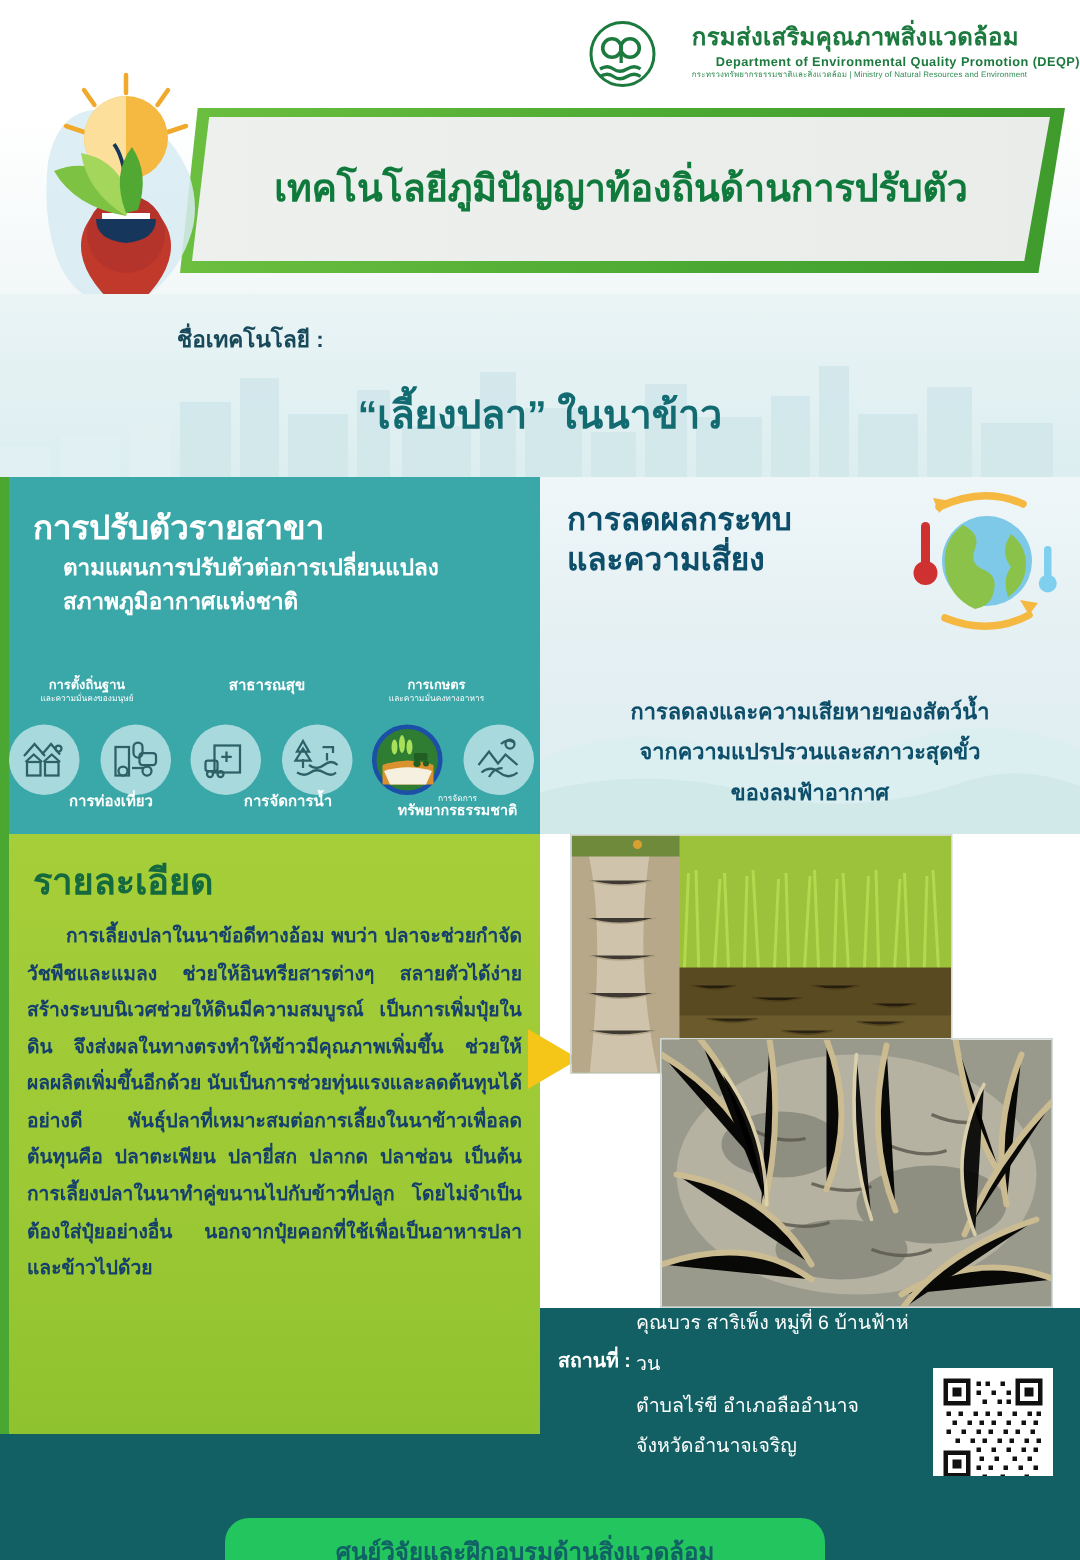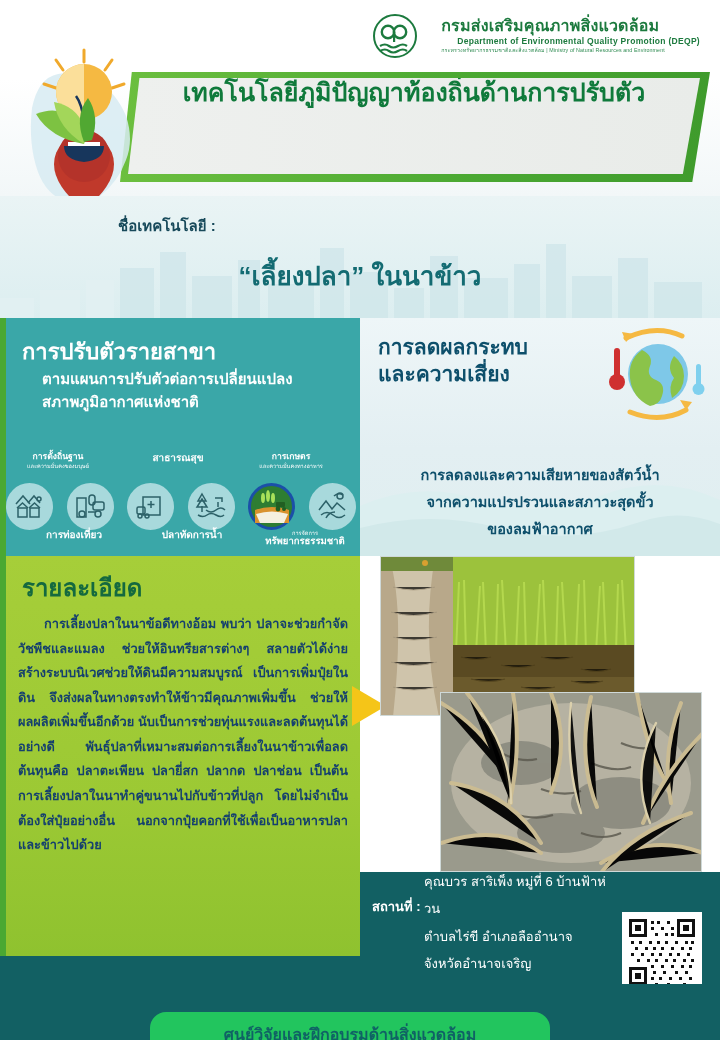--- a/index.html
+++ b/index.html
@@ -6,37 +6,37 @@
   html, body {
     width: 720px; height: 1040px;
     font-family: "Liberation Sans", "DejaVu Sans", sans-serif;
     background: #ffffff; overflow: hidden;
   }
   #poster { position: relative; width: 720px; height: 1040px; overflow: hidden; background:#ffffff; }
 
   
   .header-band { position:absolute; left:0; top:0; width:720px; height:196px;
     background: linear-gradient(180deg,#ffffff 0%,#ffffff 40%,#f2f7f8 100%); }
-  .deqp-logo { position:absolute; right:20px; top:14px; display:flex; align-items:center; gap:24px; }
+  .deqp-logo { position:absolute; right:0; top:14px; display:flex; align-items:center; gap:24px; }
   .deqp-mark { width:44px; height:44px; border-radius:50%; border:2px solid #1c7a3e;
      background:#ffffff; position:relative; flex:0 0 auto; }
   .deqp-mark .tree { position:absolute; left:50%; top:7px; transform:translateX(-50%); }
   .deqp-text { line-height:1.05; }
   .deqp-th { font-size:16px; font-weight:bold; color:#1c7a3e; letter-spacing:.2px; }
   .deqp-en { font-size:8.5px; font-weight:bold; color:#1c7a3e; letter-spacing:.3px; margin-top:2px;padding-left:16px;}
   .deqp-sub { font-size:5.3px; color:#2f8b52; letter-spacing:.1px; margin-top:2px; }
 
   
   .ribbon-green { position:absolute; left:120px; top:72px; width:590px; height:110px;
      background:linear-gradient(90deg,#6cbf3f 0%,#4aa832 60%,#3f9b2c 100%);
      clip-path: polygon(2% 0%, 100% 0%, 97% 100%, 0% 100%); }
   .ribbon-grey { position:absolute; left:128px; top:78px; width:572px; height:96px;
      background:linear-gradient(90deg,#eef0ee 0%,#e9ece9 100%);
      clip-path: polygon(2% 0%, 100% 0%, 97% 100%, 0% 100%);
-     display:flex; flex-direction:column; align-items:center; }
+     display:flex; flex-direction:column; justify-content:center; align-items:center; }
   .title-l1 { font-size:25px; font-weight:bold; color:#0f7a3b; line-height:1.12; white-space:nowrap; }
   .title-l2 { font-size:23px; font-weight:bold; color:#0f7a3b; line-height:1.12; white-space:nowrap; }
 
   
   .logo-art { position:absolute; left:18px; top:46px; width:132px; height:170px; }
 
   
   .name-band { position:absolute; left:0; top:196px; width:720px; height:122px;
      background:linear-gradient(180deg,#eaf4f5 0%,#dceef0 100%); overflow:hidden; }
   .skyline { position:absolute; left:0; bottom:0; width:720px; height:86px; opacity:.75; }
@@ -284,21 +284,21 @@
         </g>
       </svg>
     </div>
   </div>
 
   <div class="sector-botlabels">
     <div class="slab" style="left:22px; width:104px;">
       <span class="b" style="font-size:10px;">การท่องเที่ยว</span>
     </div>
     <div class="slab" style="left:140px; width:104px;">
-      <span class="b" style="font-size:10px;">ปลาทัดการน้ำ</span>
+      <span class="b" style="font-size:10px;">การจัดการน้ำ</span>
     </div>
     <div class="slab" style="left:252px; width:106px;">
       <span class="s">การจัดการ</span>
       <span class="b" style="font-size:9.5px;">ทรัพยากรธรรมชาติ</span>
     </div>
   </div>
 
   <div class="panel-right">
     <svg class="pr-hill" viewBox="0 0 360 120" preserveAspectRatio="none">
       <path d="M0 70 q60 -26 120 -6 q60 20 120 -4 q60 -24 120 4 v56 h-360z" fill="#dceff0"></path>

